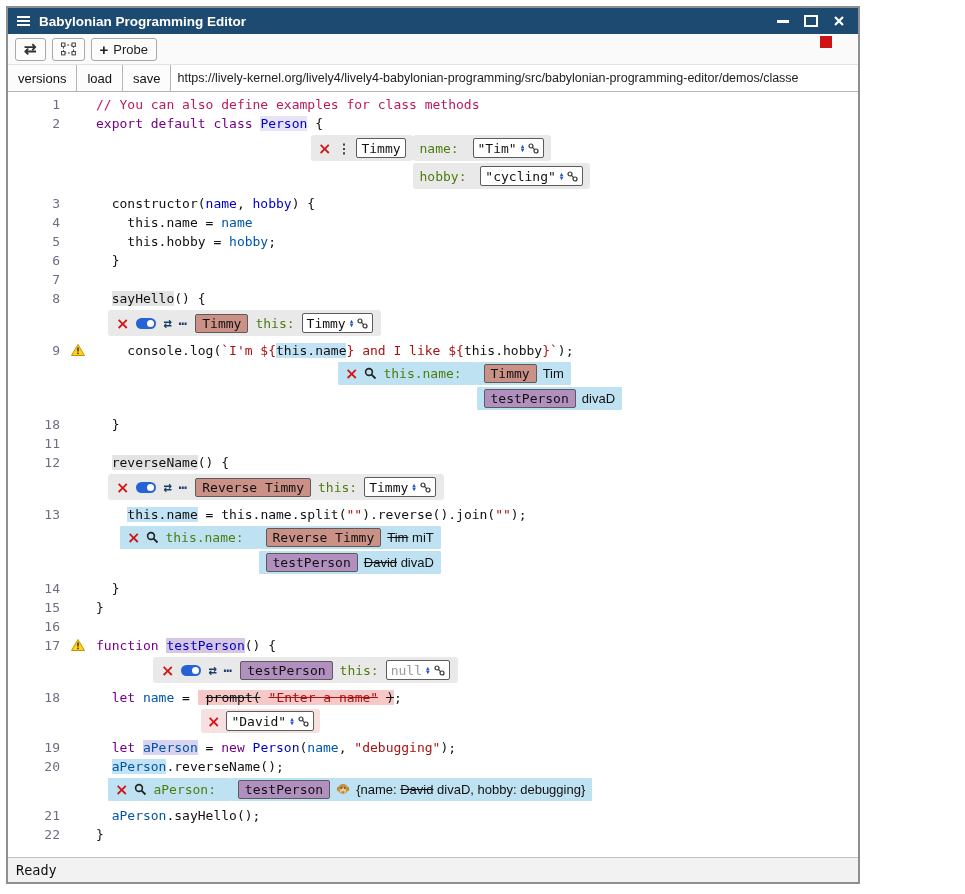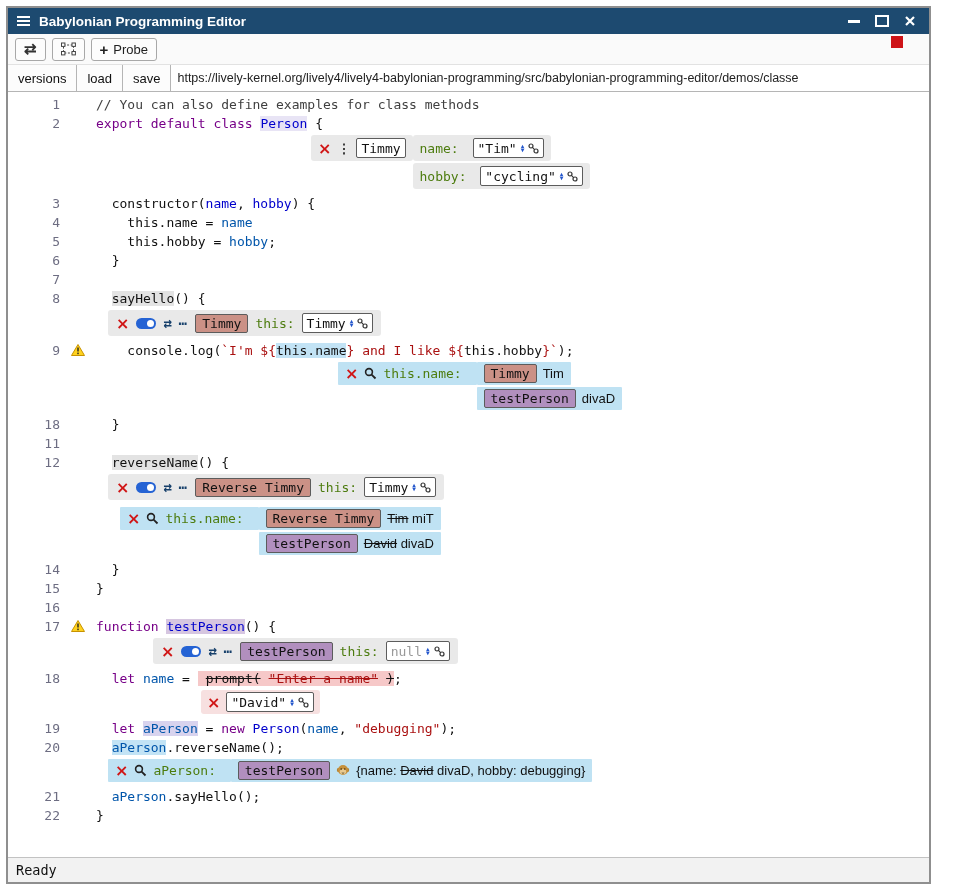--- a/index.html
+++ b/index.html
@@ -1,17 +1,17 @@
 <!DOCTYPE html>
 <html><head>
 <meta charset="utf-8">
 <style>
   html,body{margin:0;padding:0;background:#fff;width:965px;height:894px;overflow:hidden;
     font-family:"Liberation Sans",sans-serif;}
-  .window{position:absolute;left:6px;top:6px;width:925px;height:878px;border:2px solid #8f8f8f;
+  .window{position:absolute;left:6px;top:6px;width:854px;height:878px;border:2px solid #8f8f8f;
     background:#fff;display:flex;flex-direction:column;box-sizing:border-box;}
   
   .titlebar{flex:0 0 26px;background:#1d4a70;display:flex;align-items:center;gap:9px;
     padding:0 9px;color:#fff;}
   .menu-bars{display:flex;flex-direction:column;gap:2px;cursor:pointer;}
   .menu-bars span{display:block;width:13px;height:2px;background:#fff;}
   .title{font-weight:bold;font-size:13.5px;}
   .win-controls{margin-left:auto;display:flex;align-items:center;gap:15px;padding-right:4px;}
   .min-bar{width:12px;height:3px;background:#fff;cursor:pointer;}
   .max-box{width:10px;height:8px;border:2px solid #fff;cursor:pointer;}
@@ -39,21 +39,21 @@
     color:#6d6d82;position:relative;}
   .warn-ic{position:absolute;left:63px;top:3px;}
   .codecell,.widget-cell{padding-left:26px;white-space:pre;color:#1a1a1a;}
   .widget-line{margin:2px 0 5px;display:inline-block;}
   
   .tok-pln{color:#111;}
   .tok-kw{color:#770088;}
   .tok-def{color:#0000cc;}
   .tok-var2{color:#0055aa;}
   .tok-str{color:#aa1111;}
-  .tok-cmt{color:#404040;}
+  .tok-cmt{color:#be185d;}
   .strike{text-decoration:line-through;}
   .hl-blue{background:#c2e3f5;}
   .hl-gray{background:#e3e3e3;}
   .hl-lav{background:#e8e4f5;}
   .hl-pur{background:#d6c6e0;}
   .hl-lav2{background:#d8d3ee;}
   .hl-pink{background:#f6c8c8;padding-left:8px;}
   
   .xic{color:#d01616;font-weight:bold;font-size:16px;line-height:13px;cursor:pointer;
     font-family:"DejaVu Sans",sans-serif;}
@@ -231,20 +231,24 @@
       </div>
       <div class="line">
         <span class="gutter"></span>
         <div class="widget-cell"><div class="widget-line" style="margin-left: 12px;"><span class="instw"><span class="xic">×</span><span class="toggle"></span><span class="swap-ic">⇄</span><span class="more-ic">⋯</span><span class="badge rose">Reverse Timmy</span><span class="wlabel">this:</span><span class="vbox"><span class="vtext">Timmy</span><span class="spin"><span>▲</span><span>▼</span></span><span class="lic"><svg width="11" height="11" viewBox="0 0 11 11">
                     <circle cx="3" cy="3" r="2" fill="none" stroke="#333" stroke-width="1.2"></circle>
                     <circle cx="8" cy="8" r="2" fill="none" stroke="#333" stroke-width="1.2"></circle>
                     <line x1="4.2" y1="4.2" x2="6.8" y2="6.8" stroke="#333" stroke-width="1.2"></line>
                   </svg></span></span></span></div></div>
       </div>
       <div class="line">
+        <span class="gutter">13</span>
+        <div class="codecell"><span class="tok-pln">    </span><span class="tok-pln hl-blue">this.name</span><span class="tok-pln"> = this.name.split(</span><span class="tok-str">""</span><span class="tok-pln">).reverse().join(</span><span class="tok-str">""</span><span class="tok-pln">);</span></div>
+      </div>
+      <div class="line">
         <span class="gutter"></span>
         <div class="widget-cell"><div class="widget-line" style="margin-left: 24px;"><div class="probe"><span class="pcell"><span class="xic">×</span><span class="mic"><svg width="13" height="13" viewBox="0 0 13 13">
                     <circle cx="5" cy="5" r="3.4" fill="none" stroke="#222" stroke-width="1.6"></circle>
                     <line x1="7.6" y1="7.6" x2="11.5" y2="11.5" stroke="#222" stroke-width="1.8"></line>
                   </svg></span><span class="wlabel">this.name: </span></span><span class="pcell"><span class="badge rose">Reverse Timmy</span><span class="pseg"><span class="strike">Tim</span><span class="tok-pln"> miT</span></span></span><span class="pcell pempty"></span><span class="pcell"><span class="badge purple">testPerson</span><span class="pseg"><span class="strike">David</span><span class="tok-pln"> divaD</span></span></span></div></div></div>
       </div>
       <div class="line">
         <span class="gutter">14</span>
         <div class="codecell"><span class="tok-pln">  }</span></div>
       </div>

